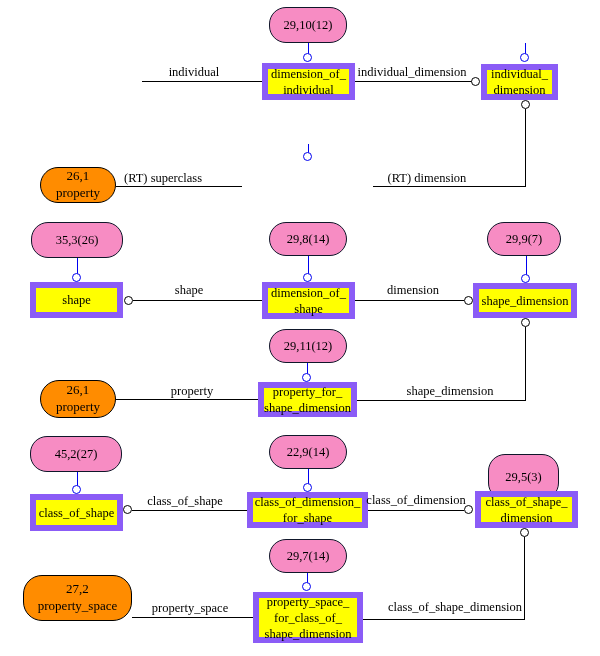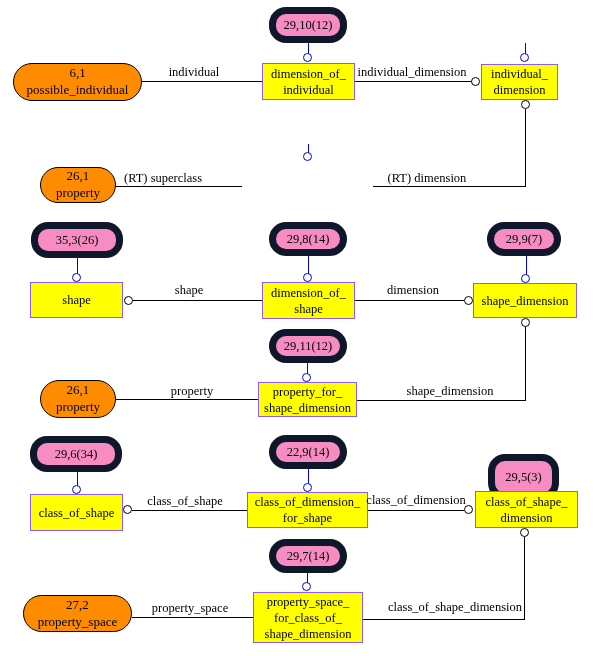--- a/index.html
+++ b/index.html
@@ -2,34 +2,34 @@
 <html style="--page_ref_fill: #F78CC3; --external_fill: #FF8C00; --entity_fill: #FFFF00; --connector_color: #0000F0; --line_color: #000000;"><head>
 <meta charset="utf-8">
 <style>
   html,body{margin:0;padding:0;background:#fff;}
   #canvas{
     position:relative;width:600px;height:656px;background:#fff;overflow:hidden;
     font-family:"Liberation Serif","DejaVu Serif",serif;color:#000;
   }
   .oval{
     position:absolute;background:var(--page_ref_fill,#F78CC3);
-    border:7px solid #0f172a;border-radius:17px;
+    border:1px solid #0f172a;border-radius:17px;
     display:flex;align-items:center;justify-content:center;
     font-size:12.5px;box-sizing:border-box;text-align:center;
   }
   .ext{
     position:absolute;background:var(--external_fill,#FF8C00);
     border:1px solid #000;border-radius:19px;
     display:flex;align-items:center;justify-content:center;
     font-size:13px;line-height:1.3;box-sizing:border-box;text-align:center;
     white-space:pre-line;
   }
   .box{
     position:absolute;background:var(--entity_fill,#FFFF00);
-    border:1px solid #8b5cf6;
+    border:6px solid #8b5cf6;
     display:flex;align-items:center;justify-content:center;
     font-size:12.5px;line-height:1.28;box-sizing:border-box;text-align:center;
     white-space:pre-line;
   }
   .lbl{
     position:absolute;font-size:12.5px;white-space:nowrap;
     transform:translateX(-50%);
   }
   .hline,.vline{position:absolute;background:var(--line_color,#000);}
   .hline{height:1px;}
@@ -97,32 +97,30 @@
   <div class="bline" style="left:524px;top:468px;height:14px"></div>
   <div class="bdot" style="left:519px;top:481px"></div>
   <div class="bline" style="left:307px;top:573px;height:10px"></div>
   <div class="bdot" style="left:302px;top:582px"></div>
 
   <div class="oval" style="left:269px;top:7px;width:78px;height:36px">29,10(12)</div>
   <div class="oval" style="left:31px;top:222px;width:92px;height:36px">35,3(26)</div>
   <div class="oval" style="left:269px;top:222px;width:78px;height:34px">29,8(14)</div>
   <div class="oval" style="left:487px;top:222px;width:74px;height:34px">29,9(7)</div>
   <div class="oval" style="left:269px;top:329px;width:78px;height:34px">29,11(12)</div>
-  <div class="oval" style="left:30px;top:436px;width:92px;height:36px">29,6(34)</div>
+  <div class="oval" style="left:30px;top:436px;width:92px;height:36px">45,2(27)</div>
   <div class="oval" style="left:269px;top:435px;width:78px;height:34px">22,9(14)</div>
   <div class="oval" style="left:488px;top:454px;width:71px;height:46px">29,5(3)</div>
   <div class="oval" style="left:269px;top:539px;width:78px;height:34px">29,7(14)</div>
 
-  <div class="ext" style="left:13px;top:63px;width:129px;height:38px">6,1
-possible_individual</div>
   <div class="ext" style="left:40px;top:167px;width:76px;height:36px">26,1
 property</div>
   <div class="ext" style="left:40px;top:380px;width:76px;height:38px">26,1
 property</div>
-  <div class="ext" style="left:23px;top:595px;width:109px;height:37px">27,2
+  <div class="ext" style="left:23px;top:575px;width:109px;height:46px">27,2
 property_space</div>
 
   <div class="box" style="left:262px;top:63px;width:93px;height:37px">dimension_of_
 individual</div>
   <div class="box" style="left:481px;top:64px;width:77px;height:36px">individual_
 dimension</div>
   <div class="box" style="left:30px;top:282px;width:93px;height:36px">shape</div>
   <div class="box" style="left:262px;top:282px;width:93px;height:37px">dimension_of_
 shape</div>
   <div class="box" style="left:473px;top:283px;width:104px;height:35px">shape_dimension</div>

